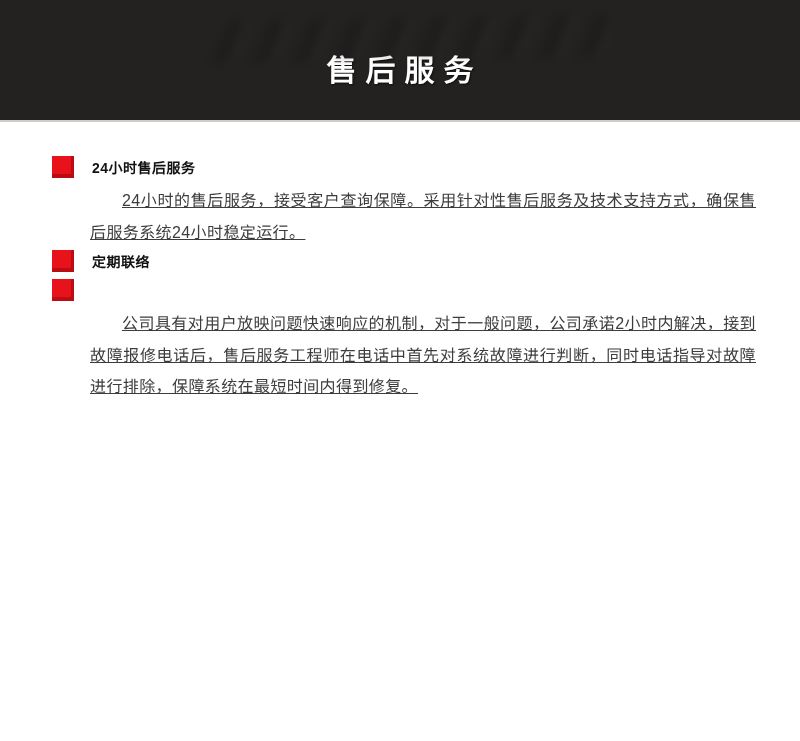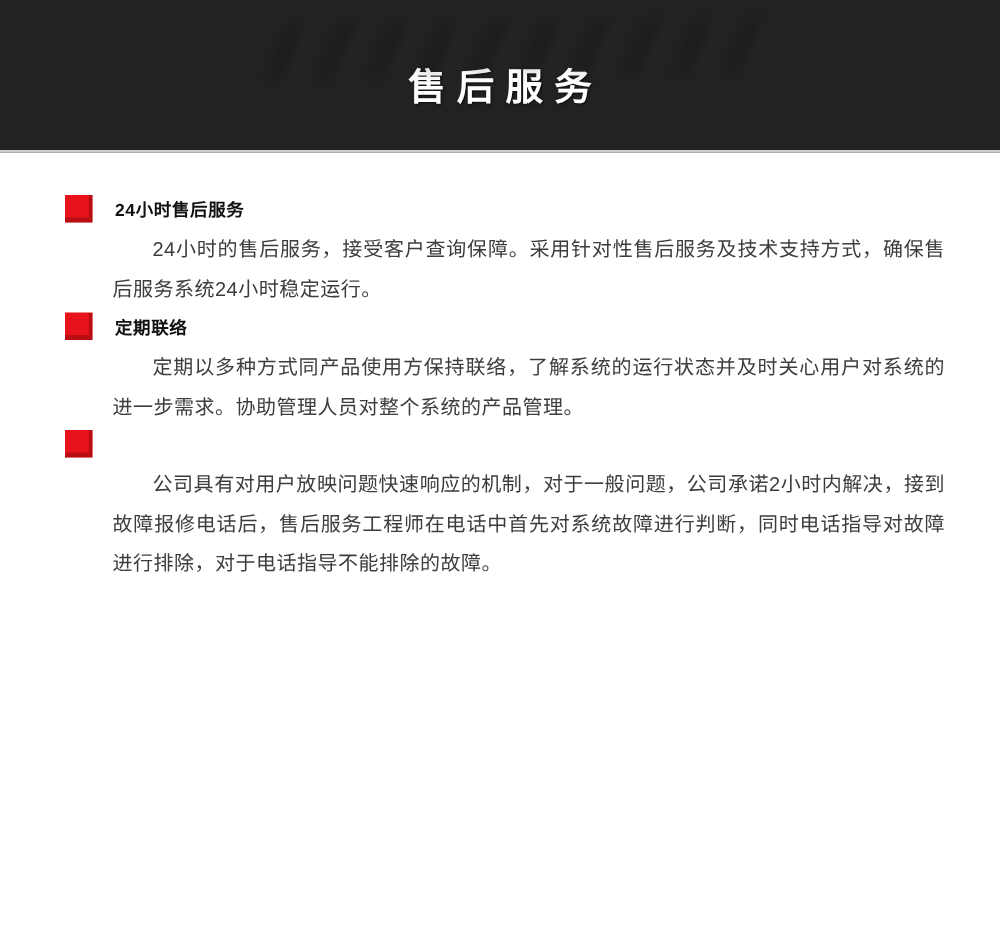--- a/index.html
+++ b/index.html
@@ -79,20 +79,21 @@
     letter-spacing: 0.5px;
   }
   .para {
     margin: 0 0 2px 38px;
     font-size: 16px;
     line-height: 31.5px;
     color: var(--body-text, #3d3d3d);
     letter-spacing: 0.4px;
     text-align: justify;
     text-indent: 2em;
+    text-decoration: underline;
   }
 </style>
 </head>
 <body>
 
 <div class="page">
 
   <header class="banner">
     <div class="banner-watermark"></div>
     <h1 class="banner-title">售后服务</h1>
@@ -106,25 +107,24 @@
         <h2 class="sec-title">24小时售后服务</h2>
       </div>
       <p class="para">24小时的售后服务，接受客户查询保障。采用针对性售后服务及技术支持方式，确保售后服务系统24小时稳定运行。</p>
     </section>
 
     <section class="sec">
       <div class="sec-head">
         <span class="bullet"></span>
         <h2 class="sec-title">定期联络</h2>
       </div>
-      <p class="para">定期以多种方式同产品使用方保持联络，了解系统的运行状态并及时关心用户对系统的进一步需求。协助管理人员对整个系统的产品管理。</p>
     </section>
 
     <section class="sec">
       <div class="sec-head">
         <span class="bullet"></span>
       </div>
-      <p class="para">公司具有对用户放映问题快速响应的机制，对于一般问题，公司承诺2小时内解决，接到故障报修电话后，售后服务工程师在电话中首先对系统故障进行判断，同时电话指导对故障进行排除，对于电话指导不能排除的故障。</p>
+      <p class="para">公司具有对用户放映问题快速响应的机制，对于一般问题，公司承诺2小时内解决，接到故障报修电话后，售后服务工程师在电话中首先对系统故障进行判断，同时电话指导对故障进行排除，保障系统在最短时间内得到修复。</p>
     </section>
 
 
   </main>
 </div>
 
 </body></html>

